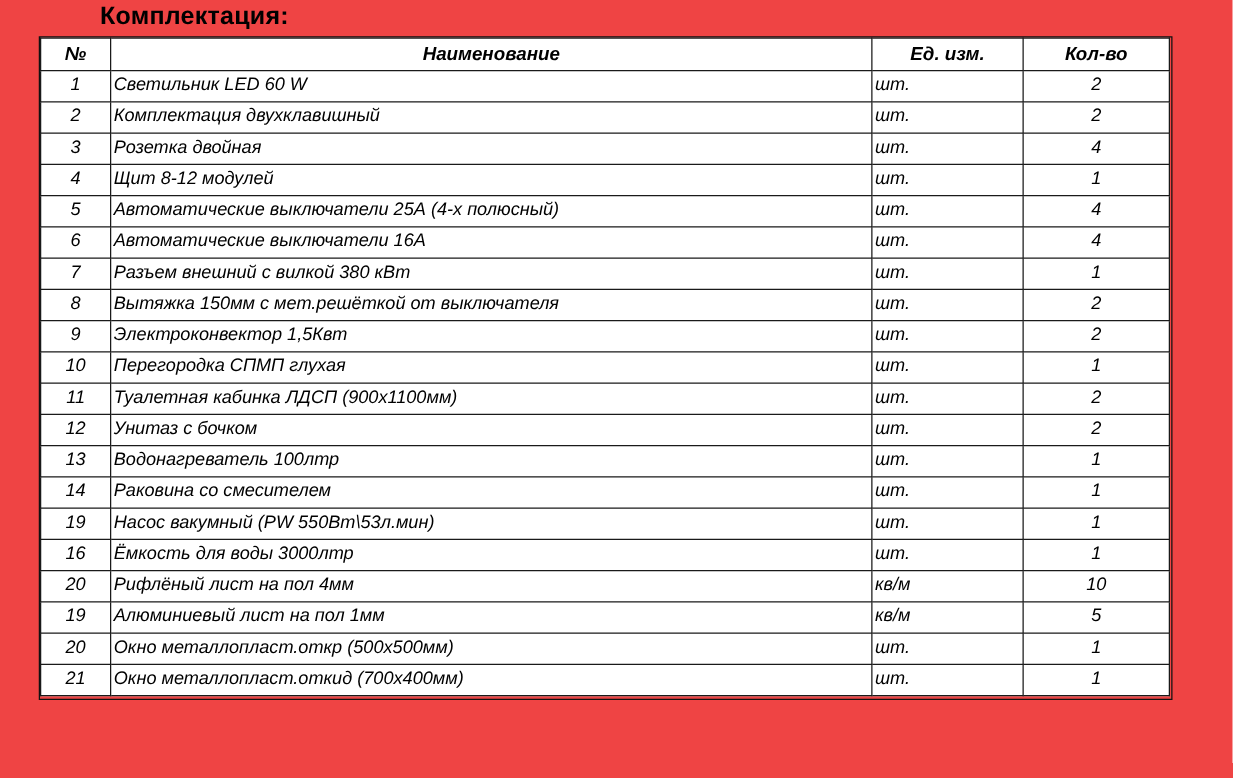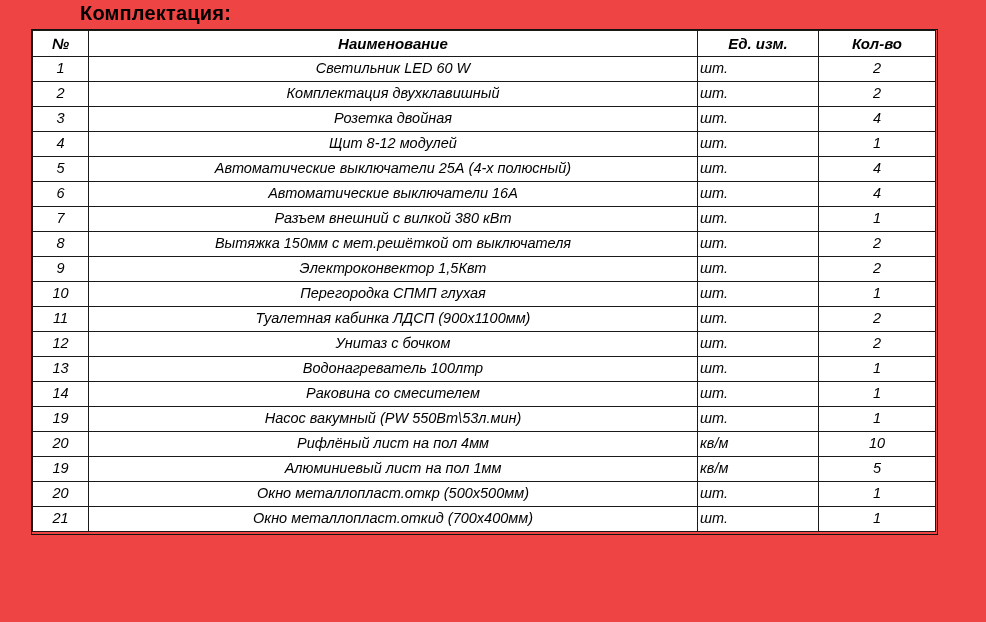--- a/index.html
+++ b/index.html
@@ -79,21 +79,21 @@
 
   table.spec tbody td {
     font-weight: normal;
   }
 
   td.cell-num {
     text-align: center;
     font-size: 14.5px;
   }
   td.cell-name {
-    text-align: center;
+    text-align: left;
     padding-left: 8px;
     white-space: nowrap;
     overflow: hidden;
   }
   td.cell-unit {
     text-align: left;
   }
   td.cell-qty {
     text-align: center;
   }
@@ -218,20 +218,26 @@
             <td class="cell-unit">шт.</td>
             <td class="cell-qty">1</td>
           </tr>
           <tr>
             <td class="cell-num">19</td>
             <td class="cell-name">Насос вакумный (PW 550Вт\53л.мин)</td>
             <td class="cell-unit">шт.</td>
             <td class="cell-qty">1</td>
           </tr>
           <tr>
+            <td class="cell-num">16</td>
+            <td class="cell-name">Ёмкость для воды 3000лтр</td>
+            <td class="cell-unit">шт.</td>
+            <td class="cell-qty">1</td>
+          </tr>
+          <tr>
             <td class="cell-num">20</td>
             <td class="cell-name">Рифлёный лист на пол 4мм</td>
             <td class="cell-unit">кв/м</td>
             <td class="cell-qty">10</td>
           </tr>
           <tr>
             <td class="cell-num">19</td>
             <td class="cell-name">Алюминиевый лист на пол 1мм</td>
             <td class="cell-unit">кв/м</td>
             <td class="cell-qty">5</td>

